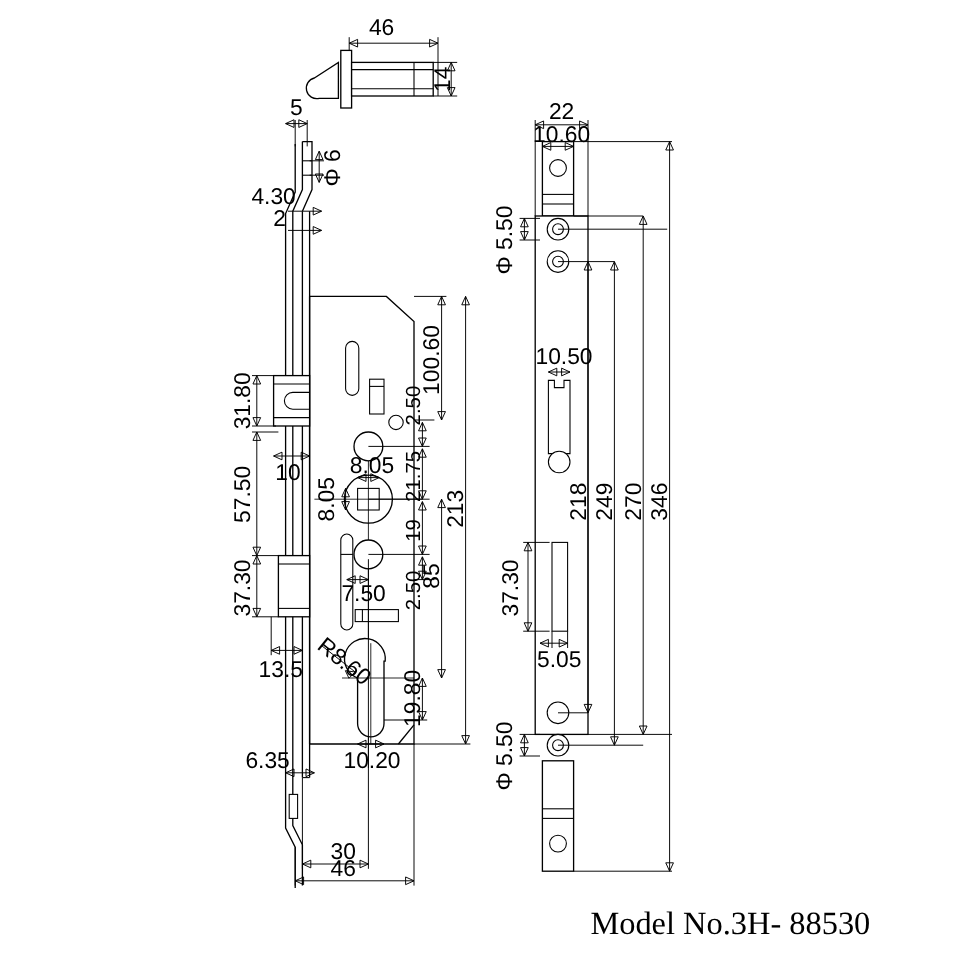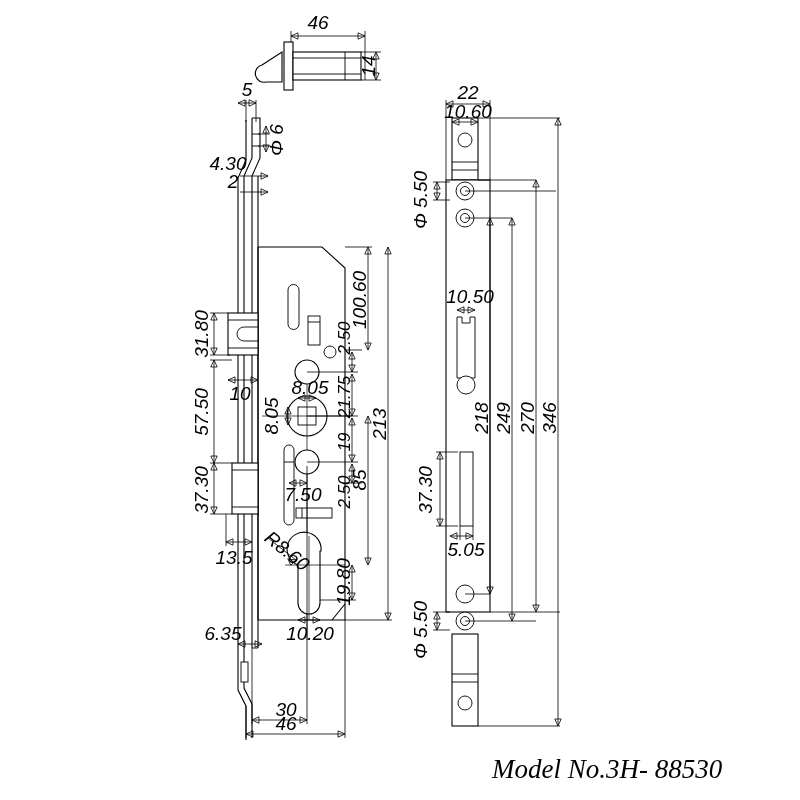--- a/index.html
+++ b/index.html
@@ -1,18 +1,18 @@
 <!DOCTYPE html>
 <html><head>
 <meta charset="utf-8">
 <style>
   html,body{margin:0;padding:0;background:#ffffff;}
   body{width:800px;height:800px;overflow:hidden;
        font-family:"Liberation Sans",sans-serif;color:#000;}
-  #sheet{position:relative;width:800px;height:800px;background:#fff;font-style:italic;}
+  #sheet{position:relative;width:800px;height:800px;background:#fff;}
   svg{display:block;}
   .dimtext{font-family:"Liberation Sans",sans-serif;font-size:19px;fill:#000;}
   .dimtext-sm{font-family:"Liberation Sans",sans-serif;font-size:17px;fill:#000;}
   .modeltext{font-family:"Liberation Serif",serif;font-size:27px;fill:#000;}
   .ln{stroke:#000;fill:none;stroke-width:1.1;}
   .ln-thin{stroke:#000;fill:none;stroke-width:0.9;}
   .ln-dim{stroke:#000;fill:none;stroke-width:0.8;}
   .ln-ctr{stroke:#000;fill:none;stroke-width:0.7;}
   .fillw{fill:#ffffff;}
 </style>

